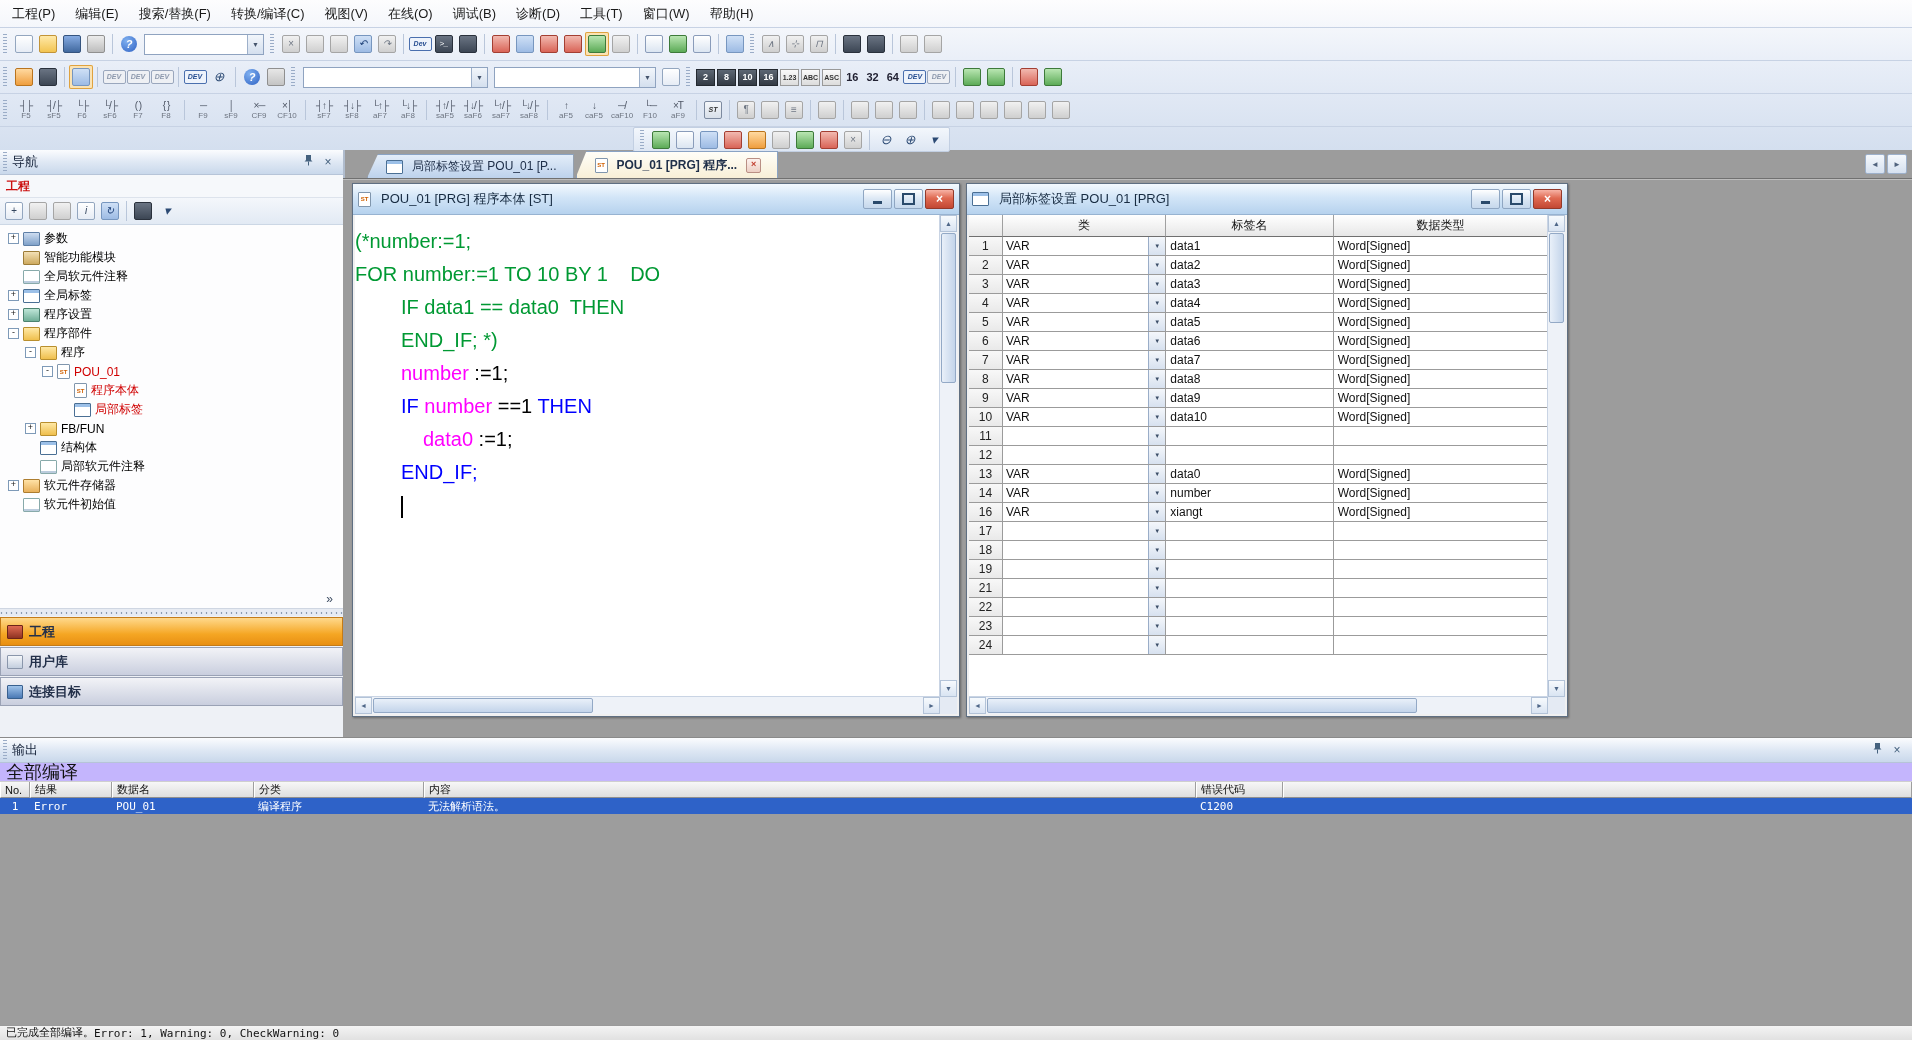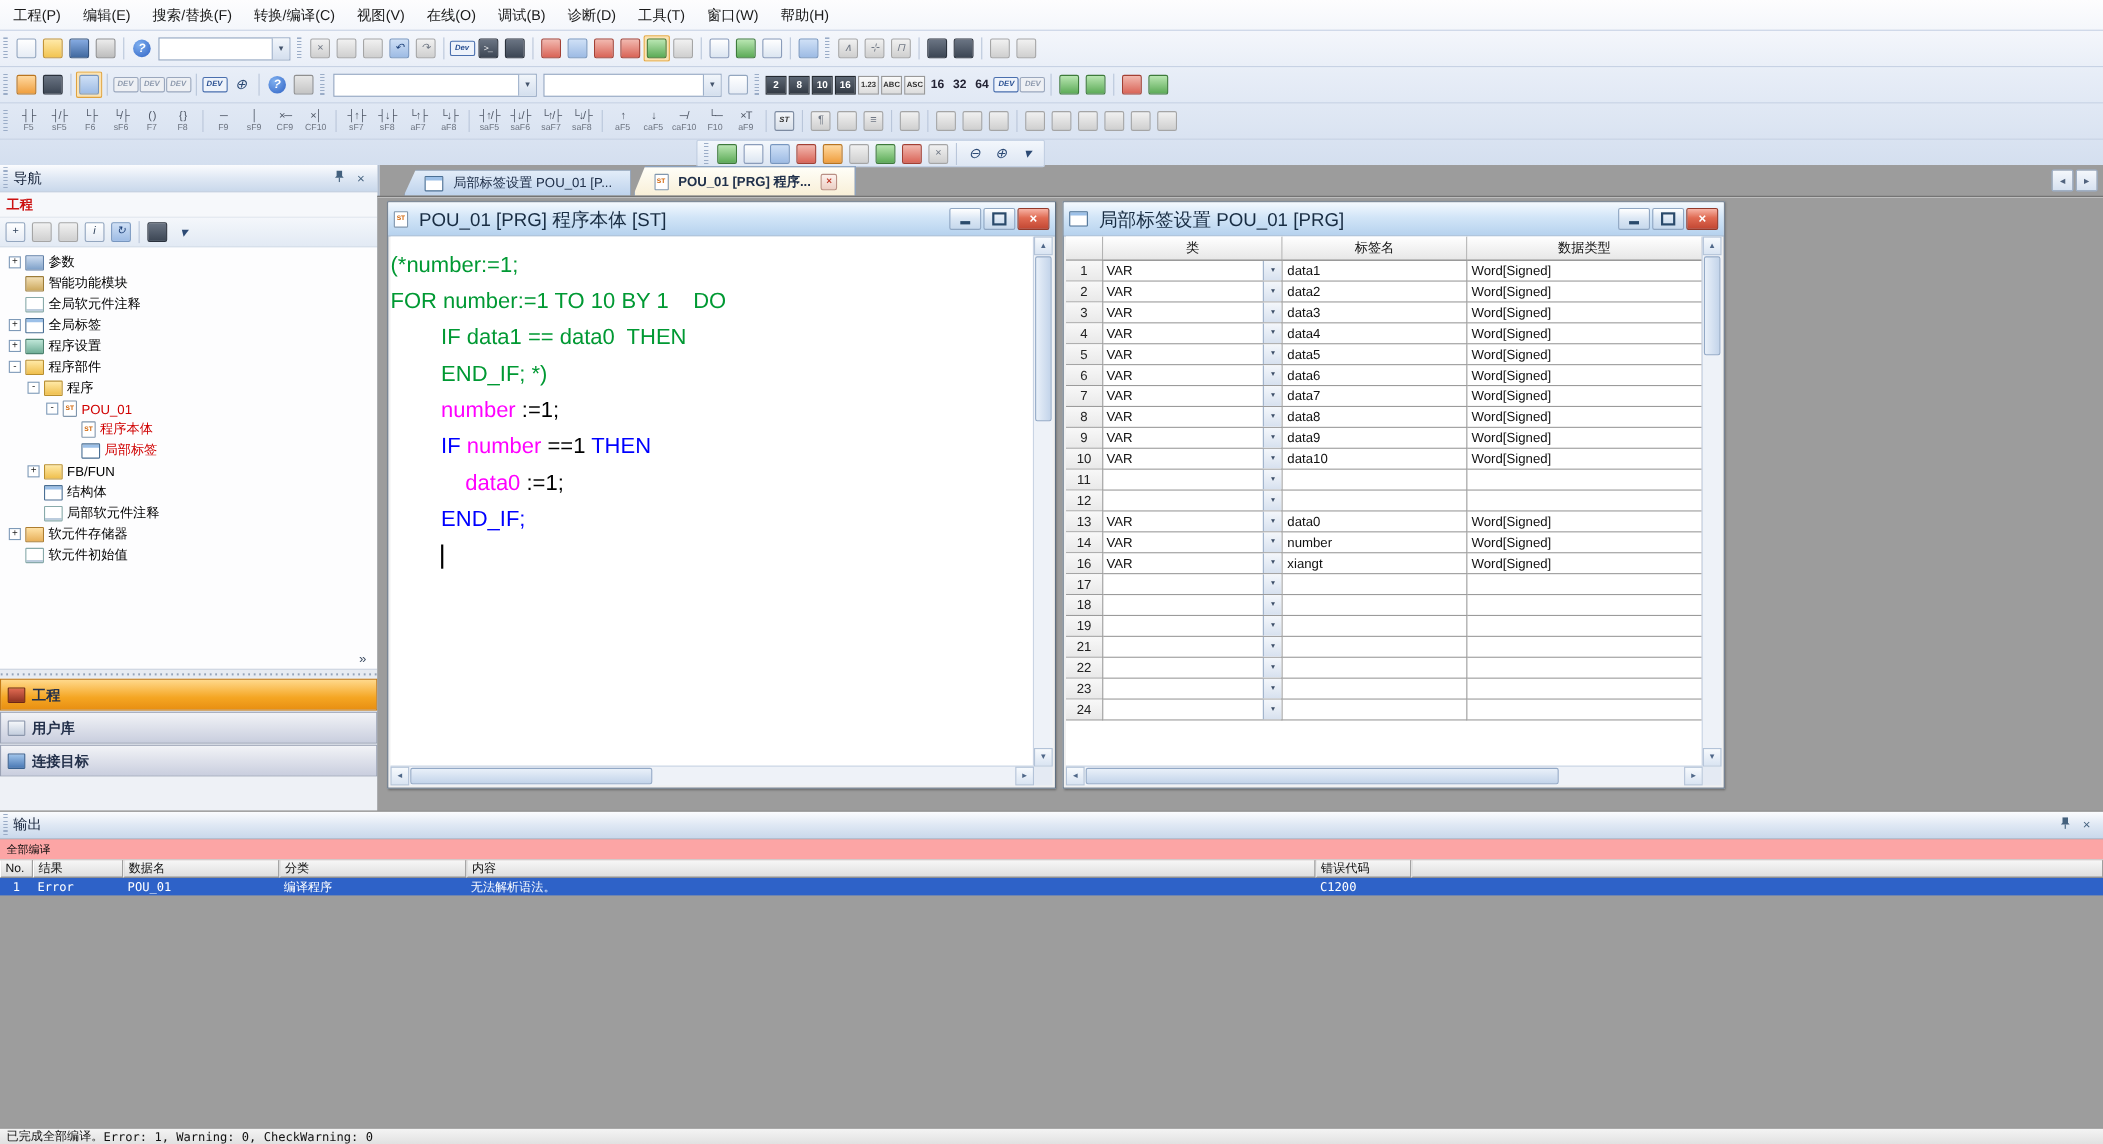--- a/index.html
+++ b/index.html
@@ -108,21 +108,21 @@
   .tabclose{width:13px;height:13px;border:1px solid #b98f84;background:linear-gradient(#fdf2ee,#eccfc4);
             color:#c03a2a;font-size:9px;line-height:11px;text-align:center;border-radius:2px;margin-left:4px;}
   #tabscroll{position:absolute;right:5px;top:4px;display:flex;gap:2px;}
   .tsbtn{width:18px;height:18px;background:linear-gradient(#f5f8fc,#d6e1f0);border:1px solid #9db0ca;
          border-radius:2px;font-size:8px;color:#51637e;display:flex;align-items:center;justify-content:center;}
   #mdiarea{position:absolute;left:0;top:28px;width:1569px;height:559px;background:#9c9c9c;
            border-top:1px solid #707070;box-shadow:inset 0 1px 0 #bdbdbd;}
   .mdiwin{position:absolute;background:#f0f0f0;border:1px solid #5f6f82;box-shadow:1px 1px 2px rgba(0,0,0,.35);}
   .titlebar{height:30px;display:flex;align-items:center;gap:6px;padding:0 5px;
             background:linear-gradient(#f4f9fe,#d2e5f7 45%,#b6d2ee);border-bottom:1px solid #97b3d1;}
-  .titlebar .t{font-size:17px;color:#182c42;white-space:nowrap;overflow:hidden;}
+  .titlebar .t{font-size:13px;color:#182c42;white-space:nowrap;overflow:hidden;}
   .wbtns{margin-left:auto;display:flex;gap:2px;}
   .wbtn{width:27px;height:18px;border:1px solid #8fa6c2;border-radius:2px;display:flex;align-items:center;
         justify-content:center;background:linear-gradient(#ffffff,#dbe7f4 50%,#c6d8ec);}
   .wbtn .minbar{width:9px;height:3px;background:#2a4a6b;margin-top:7px;}
   .wbtn .maxbox{width:9px;height:8px;border:2px solid #2a4a6b;}
   .wbtn.close{background:linear-gradient(#f7b3a5,#e06a52 45%,#c24733);border-color:#93392a;color:#fff;
               font-weight:bold;font-size:12px;}
   
   #stcode{position:absolute;left:2px;top:31px;right:19px;bottom:19px;background:#fff;overflow:hidden;}
   .cl{white-space:pre;font-size:20px;line-height:33px;height:33px;}
@@ -154,22 +154,22 @@
   .gnum{background:linear-gradient(#f8f8f8,#e9e9e9);justify-content:center;color:#222;}
   .combo-cell{padding:0;position:relative;}
   .combo-cell .cval{flex:1;padding-left:3px;font-size:12px;}
   .combo-cell .cdrop{width:16px;height:100%;background:linear-gradient(#f4f7fb,#d7e1ef);
                      border-left:1px solid #9aadc8;font-size:6px;color:#3c4e68;display:flex;
                      align-items:center;justify-content:center;}
   .gtxt{padding-left:4px;}
   
   #output{position:absolute;left:0;top:737px;width:1912px;height:288px;background:#9d9d9d;
           border-top:1px solid #8a8a8a;}
-  #out-sub{height:18px;background:#fca5a5;border-bottom:1px solid #cfcfcf;display:flex;
-           align-items:center;padding-left:6px;font-size:10px;color:#111;text-align:center;}
+  #out-sub{height:18px;background:#c4b5fd;border-bottom:1px solid #cfcfcf;display:flex;
+           align-items:center;padding-left:6px;font-size:18px;color:#111;text-align:center;}
   #out-cols{display:flex;height:16px;}
   .ocol{box-sizing:border-box;background:linear-gradient(#f7f7f7,#dedede);border-right:1px solid #9e9e9e;
         border-left:1px solid #fff;border-bottom:1px solid #8f8f8f;font-size:11px;padding:0 4px;
         display:flex;align-items:center;white-space:nowrap;overflow:hidden;}
   #out-row{display:flex;height:16px;background:#2e62c8;color:#fff;}
   .orc{box-sizing:border-box;font-size:11px;padding:0 4px;display:flex;align-items:center;
        white-space:nowrap;overflow:hidden;}
   .mono{font-family:"DejaVu Sans Mono",monospace;}
   
   #statusbar{position:absolute;left:0;top:1025px;width:1912px;height:15px;

